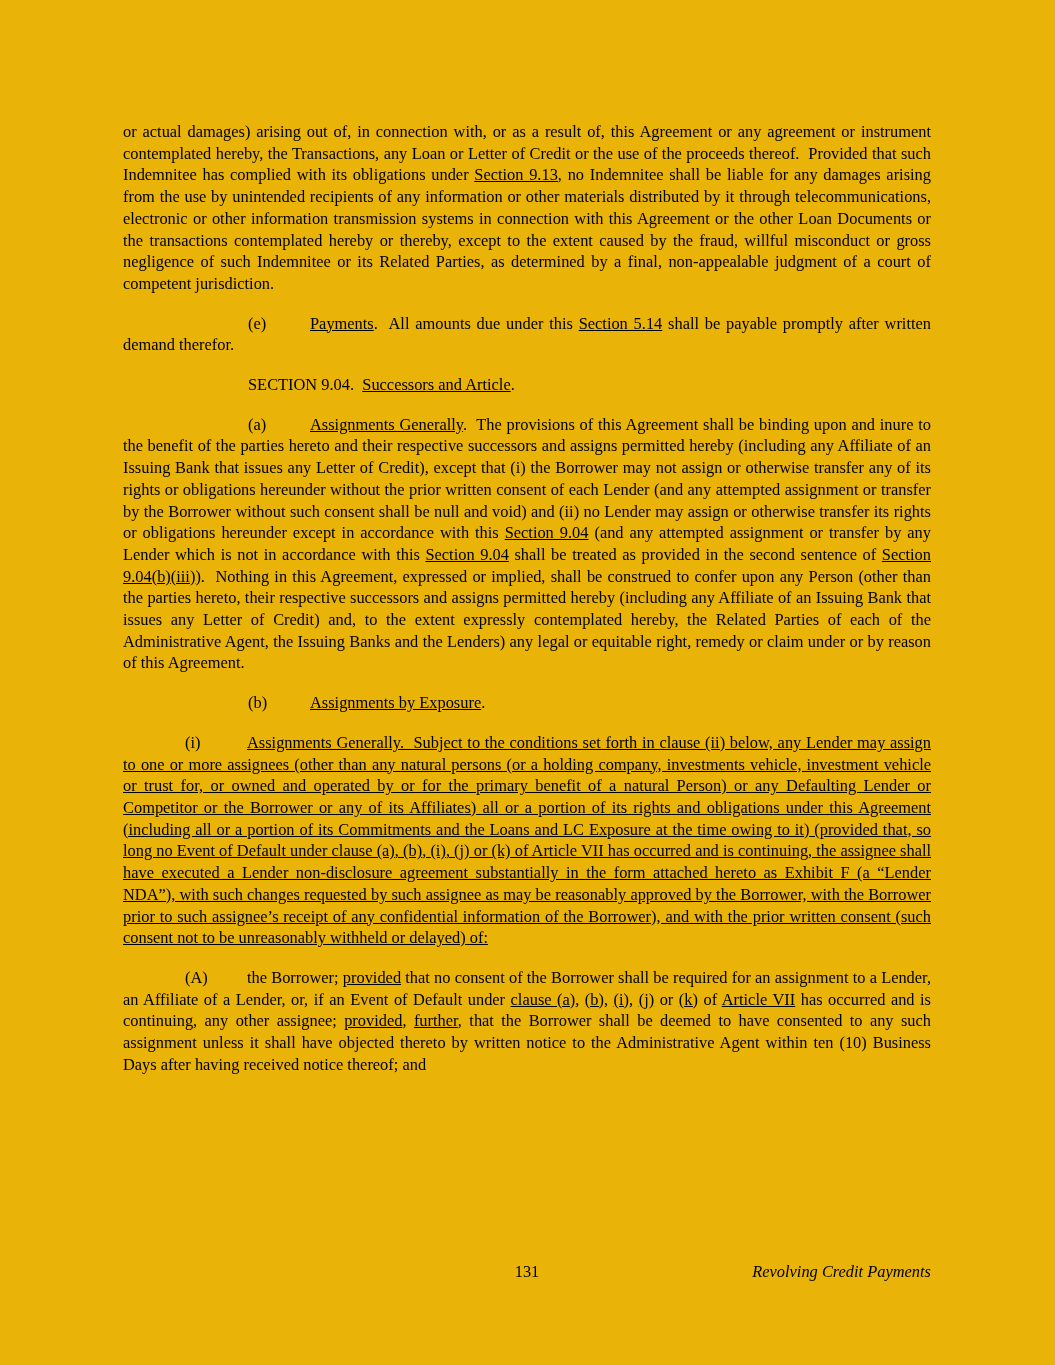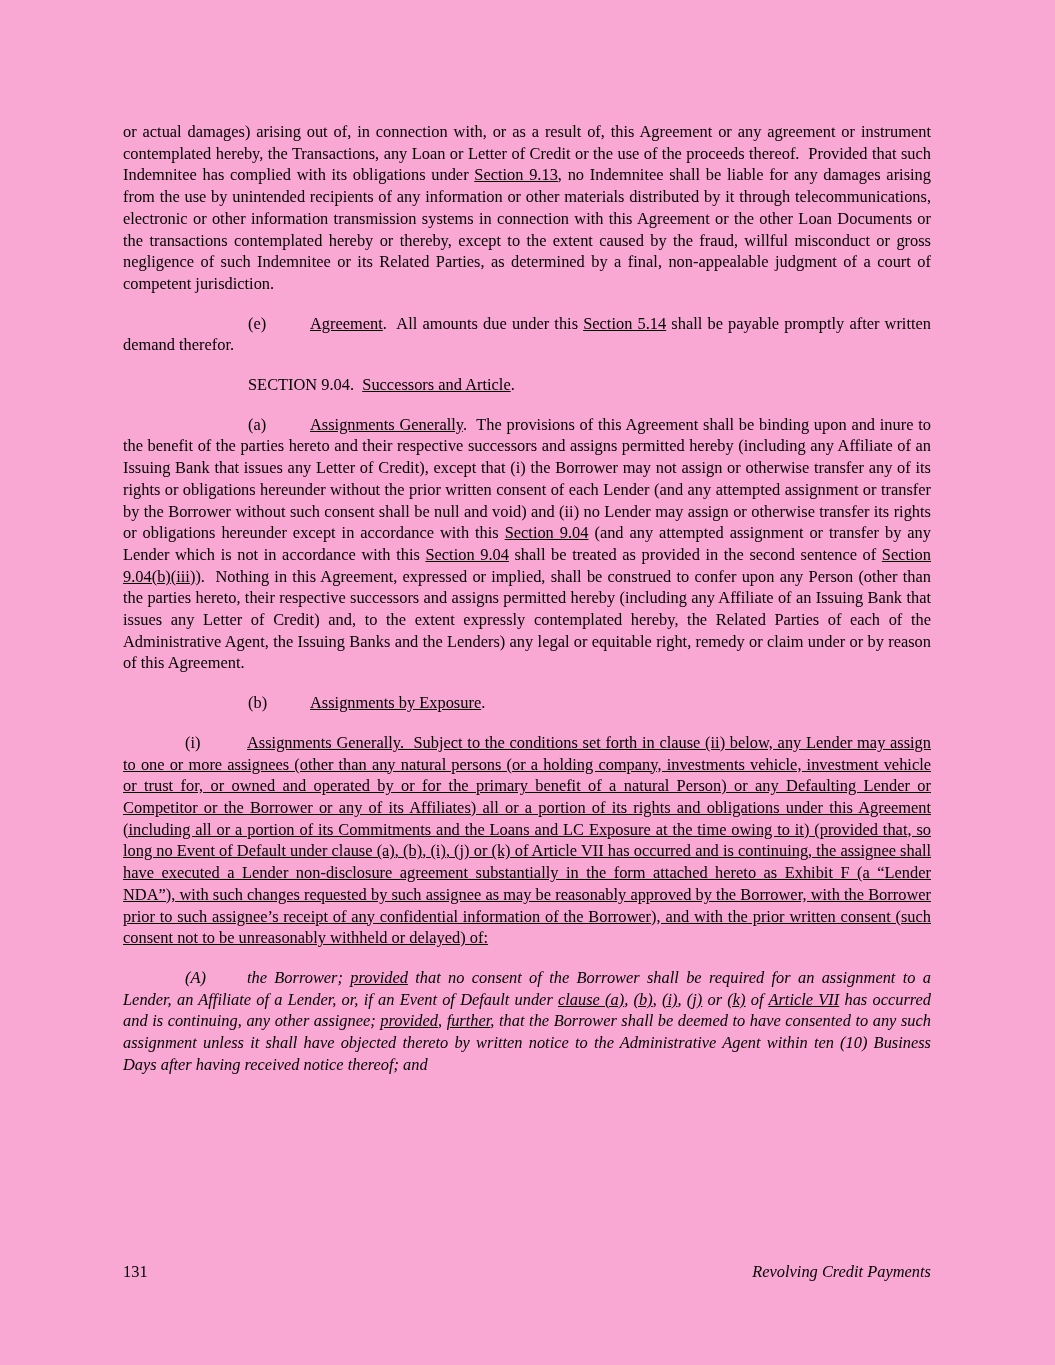--- a/index.html
+++ b/index.html
@@ -1,66 +1,67 @@
 <!DOCTYPE html>
 <html><head>
 <meta charset="utf-8">
 <style>
   * { margin: 0; padding: 0; box-sizing: border-box; }
   html, body { background: #ffffff; }
   .page {
     position: relative;
     width: 1055px;
     height: 1365px;
-    background: #f9a8d4;
+    background: #eab308;
     color: #000000;
     font-family: "Liberation Serif", "DejaVu Serif", serif;
     font-size: 16.4px;
     line-height: 21.7px;
     padding: 121px 124px 4px 123px;
     overflow: hidden;
   }
   p.para {
     text-align: justify;
     margin: 0 0 18px 0;
   }
   
   .ind1 { text-indent: 125px; }
   
   .blk1 { margin-left: 125px; text-indent: 62px; text-decoration: underline; }
   
-  .blk2 { margin-left: 187px; text-indent: 62px; font-style: italic; }
+  .blk2 { margin-left: 187px; text-indent: 62px; }
   .u { text-decoration: underline; }
   
   .lbl { display: inline-block; width: 62px; text-indent: 0; }
   .footer {
     position: absolute;
     left: 123px;
     right: 124px;
     top: 1261px;
     height: 28px;
   }
   .page-num {
     position: absolute;
     left: 0; right: 0;
+    text-align: center;
   }
   .doc-title {
     position: absolute;
     right: 0; top: 0;
     font-style: italic;
   }
 </style>
 </head>
 <body>
 
 <div class="page">
 
   <p class="para"><span>or actual damages) arising out of, in connection with, or as a result of, this Agreement or any agreement or instrument contemplated hereby, the Transactions, any Loan or Letter of Credit or the use of the proceeds thereof.&nbsp; Provided that such Indemnitee has complied with its obligations under </span><span class="u">Section 9.13</span><span>, no Indemnitee shall be liable for any damages arising from the use by unintended recipients of any information or other materials distributed by it through telecommunications, electronic or other information transmission systems in connection with this Agreement or the other Loan Documents or the transactions contemplated hereby or thereby, except to the extent caused by the fraud, willful misconduct or gross negligence of such Indemnitee or its Related Parties, as determined by a final, non-appealable judgment of a court of competent jurisdiction.</span></p>
 
-  <p class="para ind1"><span class="lbl">(e)</span><span class="u">Agreement</span><span>.&nbsp; All amounts due under this </span><span class="u">Section 5.14</span><span> shall be payable promptly after written demand therefor.</span></p>
+  <p class="para ind1"><span class="lbl">(e)</span><span class="u">Payments</span><span>.&nbsp; All amounts due under this </span><span class="u">Section 5.14</span><span> shall be payable promptly after written demand therefor.</span></p>
 
   <p class="para ind1"><span>SECTION 9.04.&nbsp; </span><span class="u">Successors and Article</span><span>.</span></p>
 
   <p class="para ind1"><span class="lbl">(a)</span><span class="u">Assignments Generally</span><span>.&nbsp; The provisions of this Agreement shall be binding upon and inure to the benefit of the parties hereto and their respective successors and assigns permitted hereby (including any Affiliate of an Issuing Bank that issues any Letter of Credit), except that (i) the Borrower may not assign or otherwise transfer any of its rights or obligations hereunder without the prior written consent of each Lender (and any attempted assignment or transfer by the Borrower without such consent shall be null and void) and (ii) no Lender may assign or otherwise transfer its rights or obligations hereunder except in accordance with this </span><span class="u">Section 9.04</span><span> (and any attempted assignment or transfer by any Lender which is not in accordance with this </span><span class="u">Section 9.04</span><span> shall be treated as provided in the second sentence of </span><span class="u">Section 9.04(b)(iii)</span><span>).&nbsp; Nothing in this Agreement, expressed or implied, shall be construed to confer upon any Person (other than the parties hereto, their respective successors and assigns permitted hereby (including any Affiliate of an Issuing Bank that issues any Letter of Credit) and, to the extent expressly contemplated hereby, the Related Parties of each of the Administrative Agent, the Issuing Banks and the Lenders) any legal or equitable right, remedy or claim under or by reason of this Agreement.</span></p>
 
   <p class="para ind1"><span class="lbl">(b)</span><span class="u">Assignments by Exposure</span><span>.</span></p>
 
   <p class="para blk1"><span class="lbl">(i)</span><span class="u">Assignments Generally</span><span>.&nbsp; Subject to the conditions set forth in </span><span class="u">clause (ii)</span><span> below, any Lender may assign to one or more assignees (other than any natural persons (or a holding company, investments vehicle, investment vehicle or trust for, or owned and operated by or for the primary benefit of a natural Person) or any Defaulting Lender or Competitor or the Borrower or any of its Affiliates) all or a portion of its rights and obligations under this Agreement (including all or a portion of its Commitments and the Loans and LC Exposure at the time owing to it) (provided that, so long no Event of Default under </span><span class="u">clause (a)</span><span>, </span><span class="u">(b)</span><span>, </span><span class="u">(i)</span><span>, </span><span class="u">(j)</span><span> or </span><span class="u">(k)</span><span> of Article VII has occurred and is continuing, the assignee shall have executed a Lender non-disclosure agreement substantially in the form attached hereto as Exhibit F (a “</span><span class="u">Lender NDA</span><span>”), with such changes requested by such assignee as may be reasonably approved by the Borrower, with the Borrower prior to such assignee’s receipt of any confidential information of the Borrower), and with the prior written consent (such consent not to be unreasonably withheld or delayed) of:</span></p>
 
   <p class="para blk2"><span class="lbl">(A)</span><span>the Borrower; </span><span class="u">provided</span><span> that no consent of the Borrower shall be required for an assignment to a Lender, an Affiliate of a Lender, or, if an Event of Default under </span><span class="u">clause (a)</span><span>, </span><span class="u">(b)</span><span>, </span><span class="u">(i)</span><span>, </span><span class="u">(j)</span><span> or </span><span class="u">(k)</span><span> of </span><span class="u">Article VII</span><span> has occurred and is continuing, any other assignee; </span><span class="u">provided</span><span>, </span><span class="u">further</span><span>, that the Borrower shall be deemed to have consented to any such assignment unless it shall have objected thereto by written notice to the Administrative Agent within ten (10) Business Days after having received notice thereof; and</span></p>

